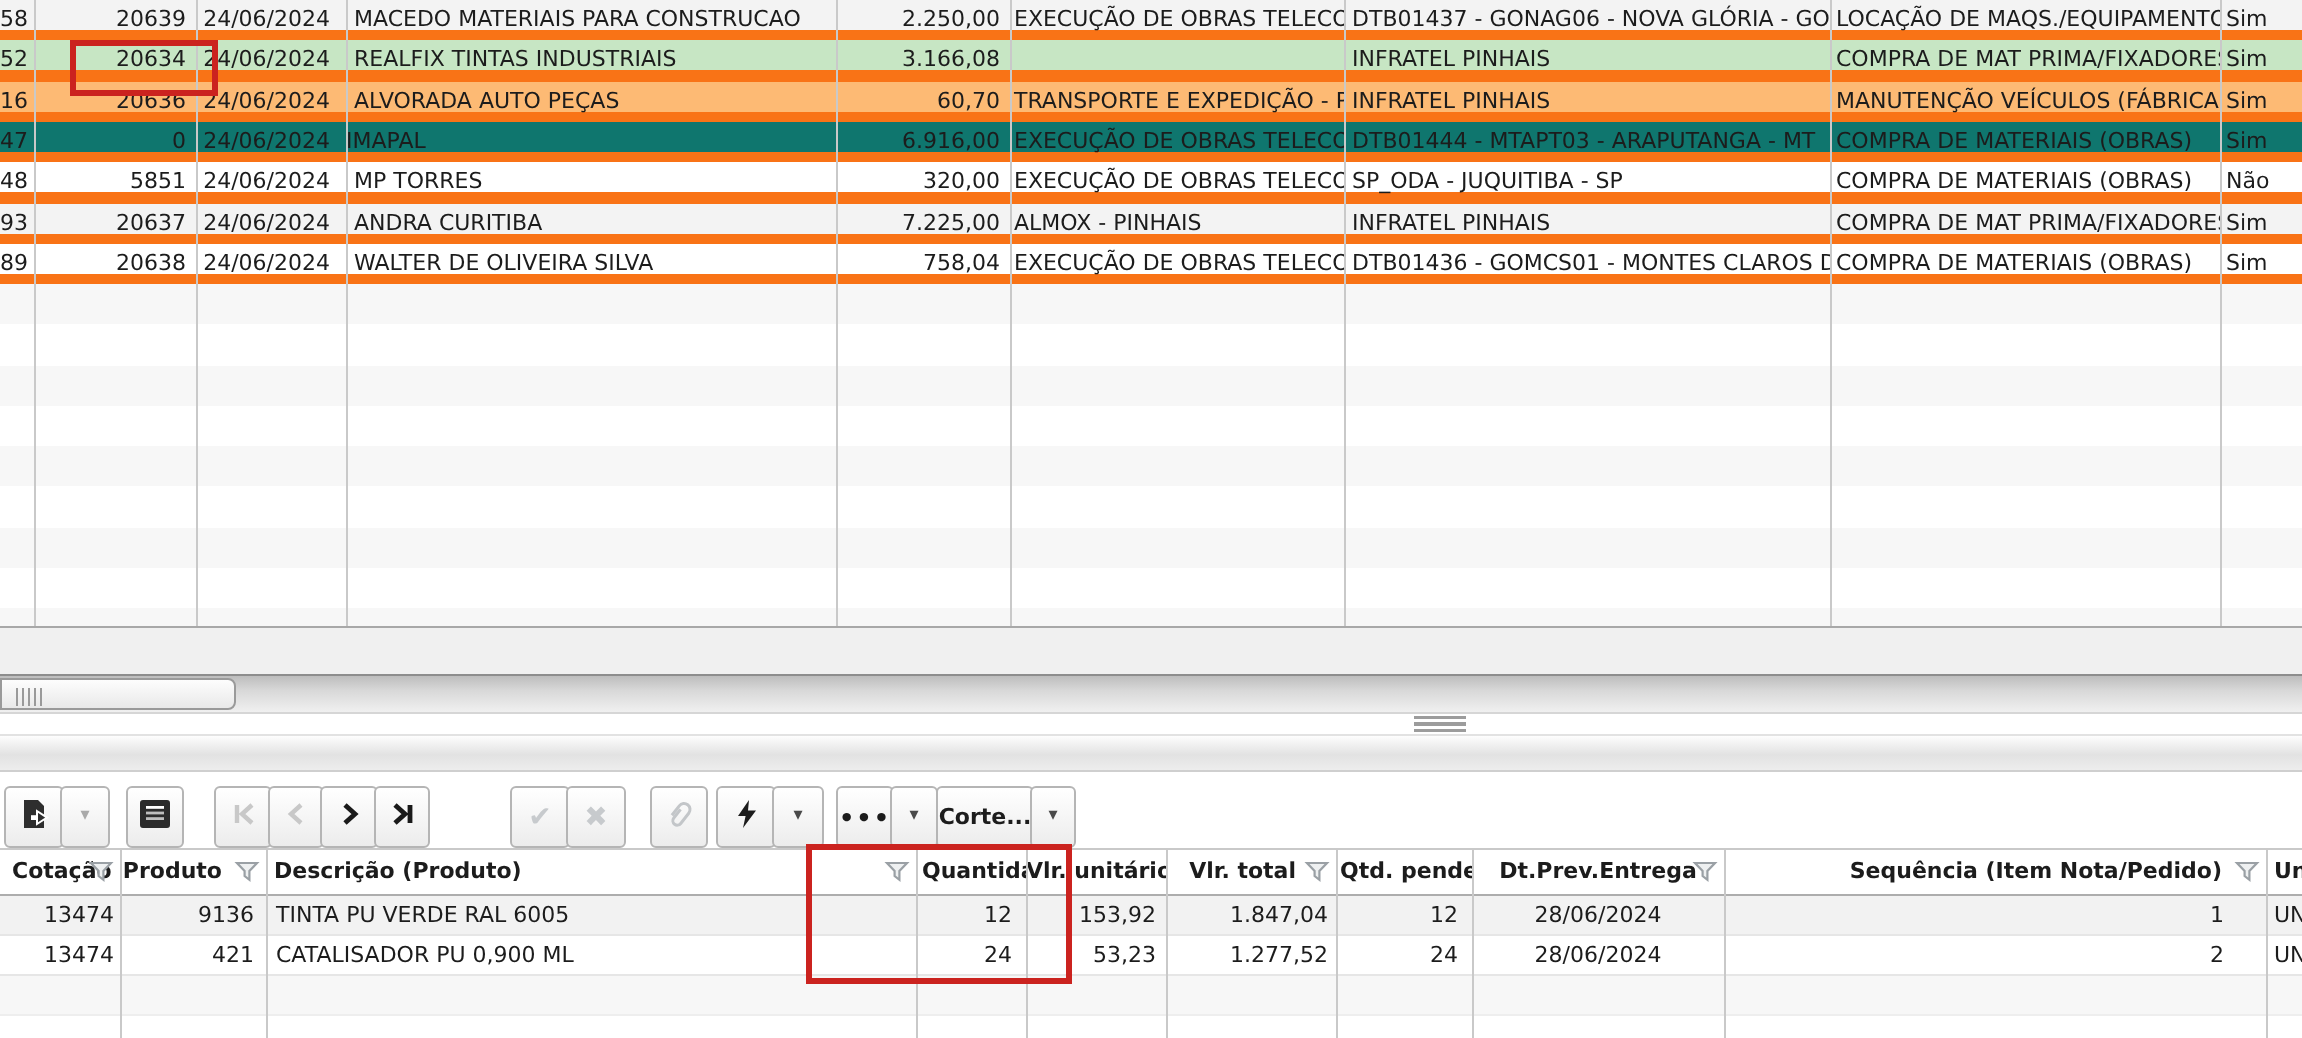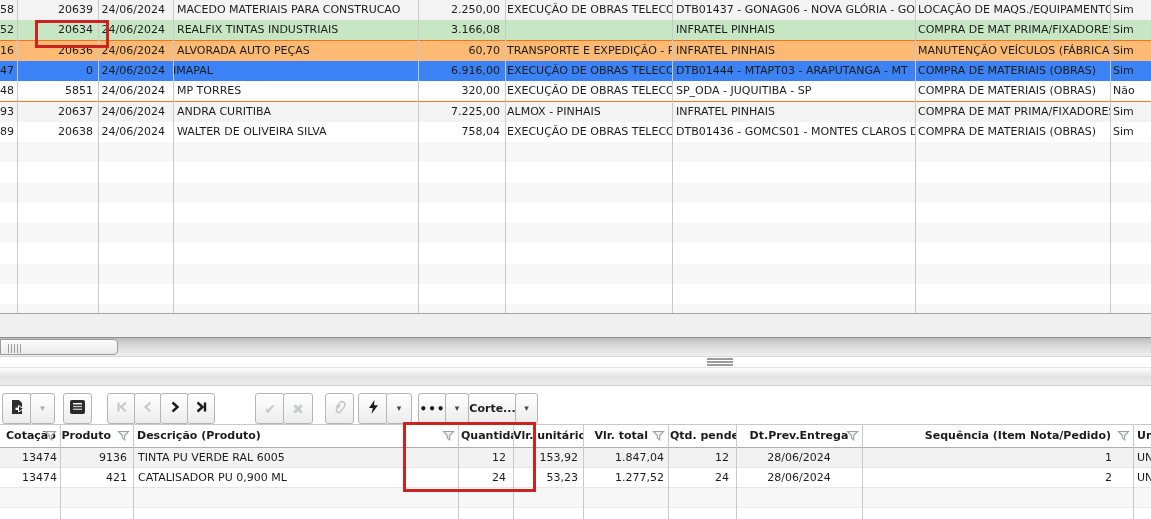--- a/index.html
+++ b/index.html
@@ -4,21 +4,21 @@
 <style>
   html,body{margin:0;padding:0;background:#fff;}
   body{font-family:"DejaVu Sans","Liberation Sans",sans-serif;font-size:11px;color:#1c1c1c;}
   #stage{position:relative;width:1151px;height:519px;overflow:hidden;background:#fff;}
 
   
   .abs{position:absolute;box-sizing:border-box;}
 
   
   #top-grid{left:0;top:0;width:1151px;height:337px;background:#fff;overflow:hidden;}
-  .t-row{left:0;width:1151px;height:21px;border-bottom:1px solid #f97316;}
+  .t-row{left:0;width:1151px;height:21px;border-bottom:6px solid #f97316;}
   .t-cell{top:0;height:20px;line-height:20px;white-space:nowrap;overflow:hidden;}
   .al{text-align:left;} .ar{text-align:right;} .ac{text-align:center;}
   .stripe{left:0;width:1151px;height:20px;}
   .vline{width:1px;background:#c9c9c9;}
   #sum-row{left:0;top:313px;width:1151px;height:24px;background:#f0f0f0;border-top:1px solid #a8a8a8;}
 
   
   #hscroll{left:0;top:337px;width:1151px;height:19px;border-top:1px solid #8d8d8d;
     background:linear-gradient(180deg,#bdbdbd 0%,#d8d8d8 40%,#f0f0f0 100%);}
   #hscroll-thumb{left:0px;top:1px;width:118px;height:16px;background:linear-gradient(180deg,#fdfdfd,#e9e9e9);
@@ -88,21 +88,21 @@
           <div class="abs t-cell ar" style="left: 0px; width: 17px; padding-right: 3px;">16</div>
           <div class="abs t-cell ar" style="left: 17px; width: 81px; padding-right: 5px;">20636</div>
           <div class="abs t-cell ar" style="left: 98px; width: 75px; padding-right: 8px;">24/06/2024</div>
           <div class="abs t-cell al" style="left: 173px; width: 245px; padding-left: 4px;">ALVORADA AUTO PEÇAS</div>
           <div class="abs t-cell ar" style="left: 418px; width: 87px; padding-right: 5px;">60,70</div>
           <div class="abs t-cell al" style="left: 505px; width: 167px; padding-left: 2px;">TRANSPORTE E EXPEDIÇÃO - PIN</div>
           <div class="abs t-cell al" style="left: 672px; width: 243px; padding-left: 4px;">INFRATEL PINHAIS</div>
           <div class="abs t-cell al" style="left: 915px; width: 195px; padding-left: 3px;">MANUTENÇÃO VEÍCULOS (FÁBRICA)</div>
           <div class="abs t-cell al" style="left: 1110px; width: 41px; padding-left: 3px;">Sim</div>
         </div>
-        <div class="abs t-row" style="top: 61px; background: #3b82f6;">
+        <div class="abs t-row" style="top: 61px; background: #0f766e;">
           <div class="abs t-cell ar" style="left: 0px; width: 17px; padding-right: 3px;">47</div>
           <div class="abs t-cell ar" style="left: 17px; width: 81px; padding-right: 5px;">0</div>
           <div class="abs t-cell ar" style="left: 98px; width: 75px; padding-right: 8px;">24/06/2024</div>
           <div class="abs t-cell al" style="left: 173px; width: 245px; padding-left: 0;">IMAPAL</div>
           <div class="abs t-cell ar" style="left: 418px; width: 87px; padding-right: 5px;">6.916,00</div>
           <div class="abs t-cell al" style="left: 505px; width: 167px; padding-left: 2px;">EXECUÇÃO DE OBRAS TELECOM</div>
           <div class="abs t-cell al" style="left: 672px; width: 243px; padding-left: 4px;">DTB01444 - MTAPT03 - ARAPUTANGA - MT</div>
           <div class="abs t-cell al" style="left: 915px; width: 195px; padding-left: 3px;">COMPRA DE MATERIAIS (OBRAS)</div>
           <div class="abs t-cell al" style="left: 1110px; width: 41px; padding-left: 3px;">Sim</div>
         </div>

